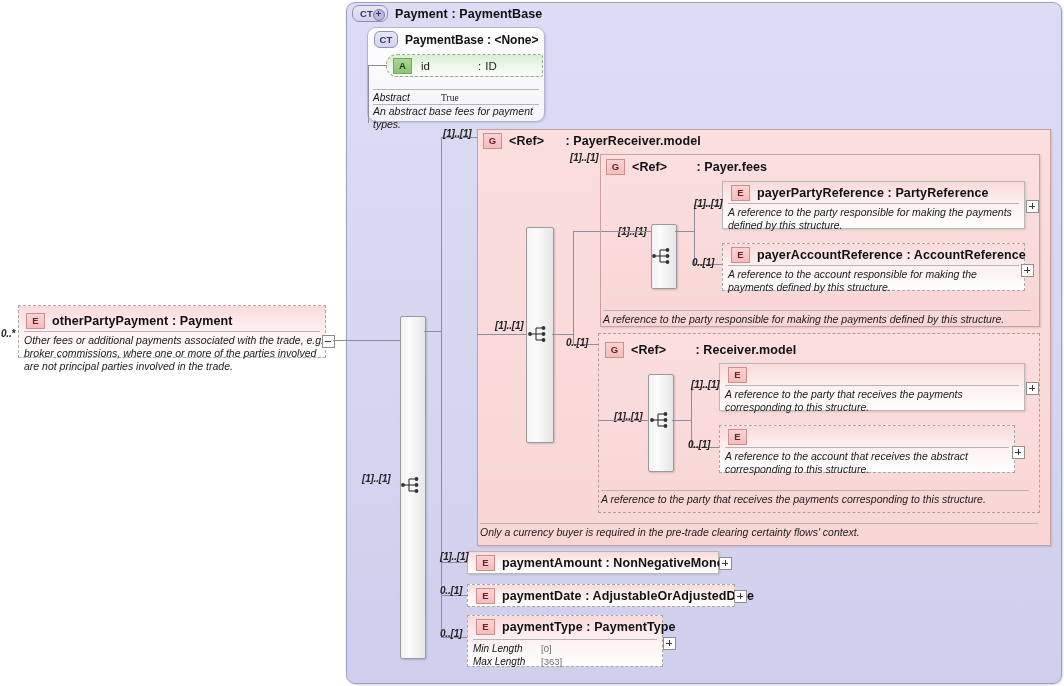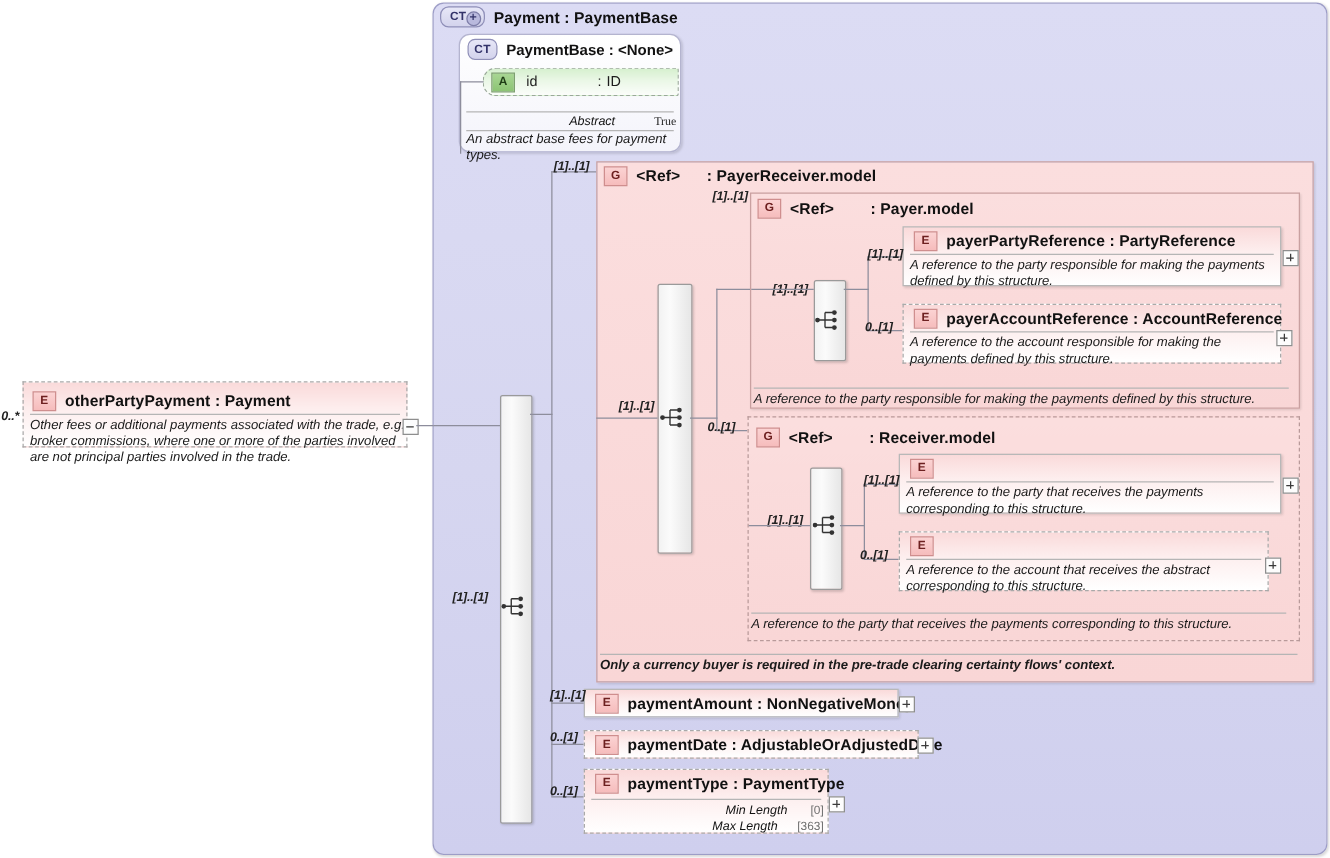--- a/index.html
+++ b/index.html
@@ -81,21 +81,21 @@
   }
 
   
   .doc{
     font-style:italic;font-size:10.5px;color:#1a1a1a;line-height:1.25;
   }
   .divider{border-top:1px solid #b5b5b5;}
 
   
   .props{font-size:10px;line-height:1.28;}
-  .props .row{display:flex;gap:6px;justify-content:flex-end;}
+  .props .row{display:flex;gap:6px;}
   .props .k{font-style:italic;width:62px;color:#111;}
   .props .v{color:#6f6f6f;font-size:9.5px;font-family:"Liberation Sans",sans-serif;}
   .props .v.dark{color:#222;font-family:Liberation Serif, serif;}
 
   
   .card{
     position:absolute;font-style:italic;font-size:10px;font-weight:bold;
     color:#222;white-space:nowrap;letter-spacing:-.2px;
   }
 
@@ -212,21 +212,21 @@
   <span class="badge badge-g">G</span>
   <span class="title" style="font-weight:bold;">
     <span>&lt;Ref&gt;</span>
     <span style="display:inline-block;width:14px;"></span>
     <span>:</span>
     <span>PayerReceiver.model</span>
   </span>
 </div>
 <div class="card" style="left:443px;top:128px;">[1]..[1]</div>
 <div class="abs divider" style="left:480px;top:523px;width:558px;"></div>
-<div class="abs doc" style="left:480px;top:526px;width:556px;font-weight:bold;">Only a currency buyer is required in the pre-trade clearing certainty flows' context.</div>
+<div class="abs doc" style="left:480px;top:526px;width:556px;">Only a currency buyer is required in the pre-trade clearing certainty flows' context.</div>
 
 <div class="comp" style="left:526px;top:227px;width:26px;height:214px;"></div>
 <svg class="seqicon" style="left:528px;top:325px;" viewBox="0 0 22 18">
   <line x1="2" y1="9" x2="8" y2="9" stroke="#333" stroke-width="1.1"></line>
   <line x1="8" y1="3" x2="8" y2="15" stroke="#333" stroke-width="1.1"></line>
   <line x1="8" y1="3" x2="14" y2="3" stroke="#333" stroke-width="1.1"></line>
   <line x1="8" y1="9" x2="14" y2="9" stroke="#333" stroke-width="1.1"></line>
   <line x1="8" y1="15" x2="14" y2="15" stroke="#333" stroke-width="1.1"></line>
   <circle cx="2" cy="9" r="1.9" fill="#333"></circle>
   <circle cx="15.5" cy="3" r="1.9" fill="#333"></circle>
@@ -241,21 +241,21 @@
 <div class="abs ln lnh" style="left:573px;top:231px;width:28px;"></div>
 <div class="abs ln lnh" style="left:573px;top:344px;width:25px;"></div>
 
 <div class="abs group-box" style="left:600px;top:154px;width:440px;height:173px;"></div>
 <div class="abs hdr" style="left:606px;top:159px;">
   <span class="badge badge-g">G</span>
   <span class="title">
     <span>&lt;Ref&gt;</span>
     <span style="display:inline-block;width:22px;"></span>
     <span>:</span>
-    <span>Payer.model</span>
+    <span>Payer.fees</span>
   </span>
 </div>
 <div class="card" style="left:570px;top:152px;">[1]..[1]</div>
 <div class="abs divider" style="left:603px;top:310px;width:428px;"></div>
 <div class="abs doc" style="left:603px;top:313px;width:430px;">A reference to the party responsible for making the payments defined by this structure.</div>
 
 <div class="comp" style="left:651px;top:224px;width:24px;height:63px;"></div>
 <svg class="seqicon" style="left:652px;top:247px;" viewBox="0 0 22 18">
   <line x1="2" y1="9" x2="8" y2="9" stroke="#333" stroke-width="1.1"></line>
   <line x1="8" y1="3" x2="8" y2="15" stroke="#333" stroke-width="1.1"></line>

